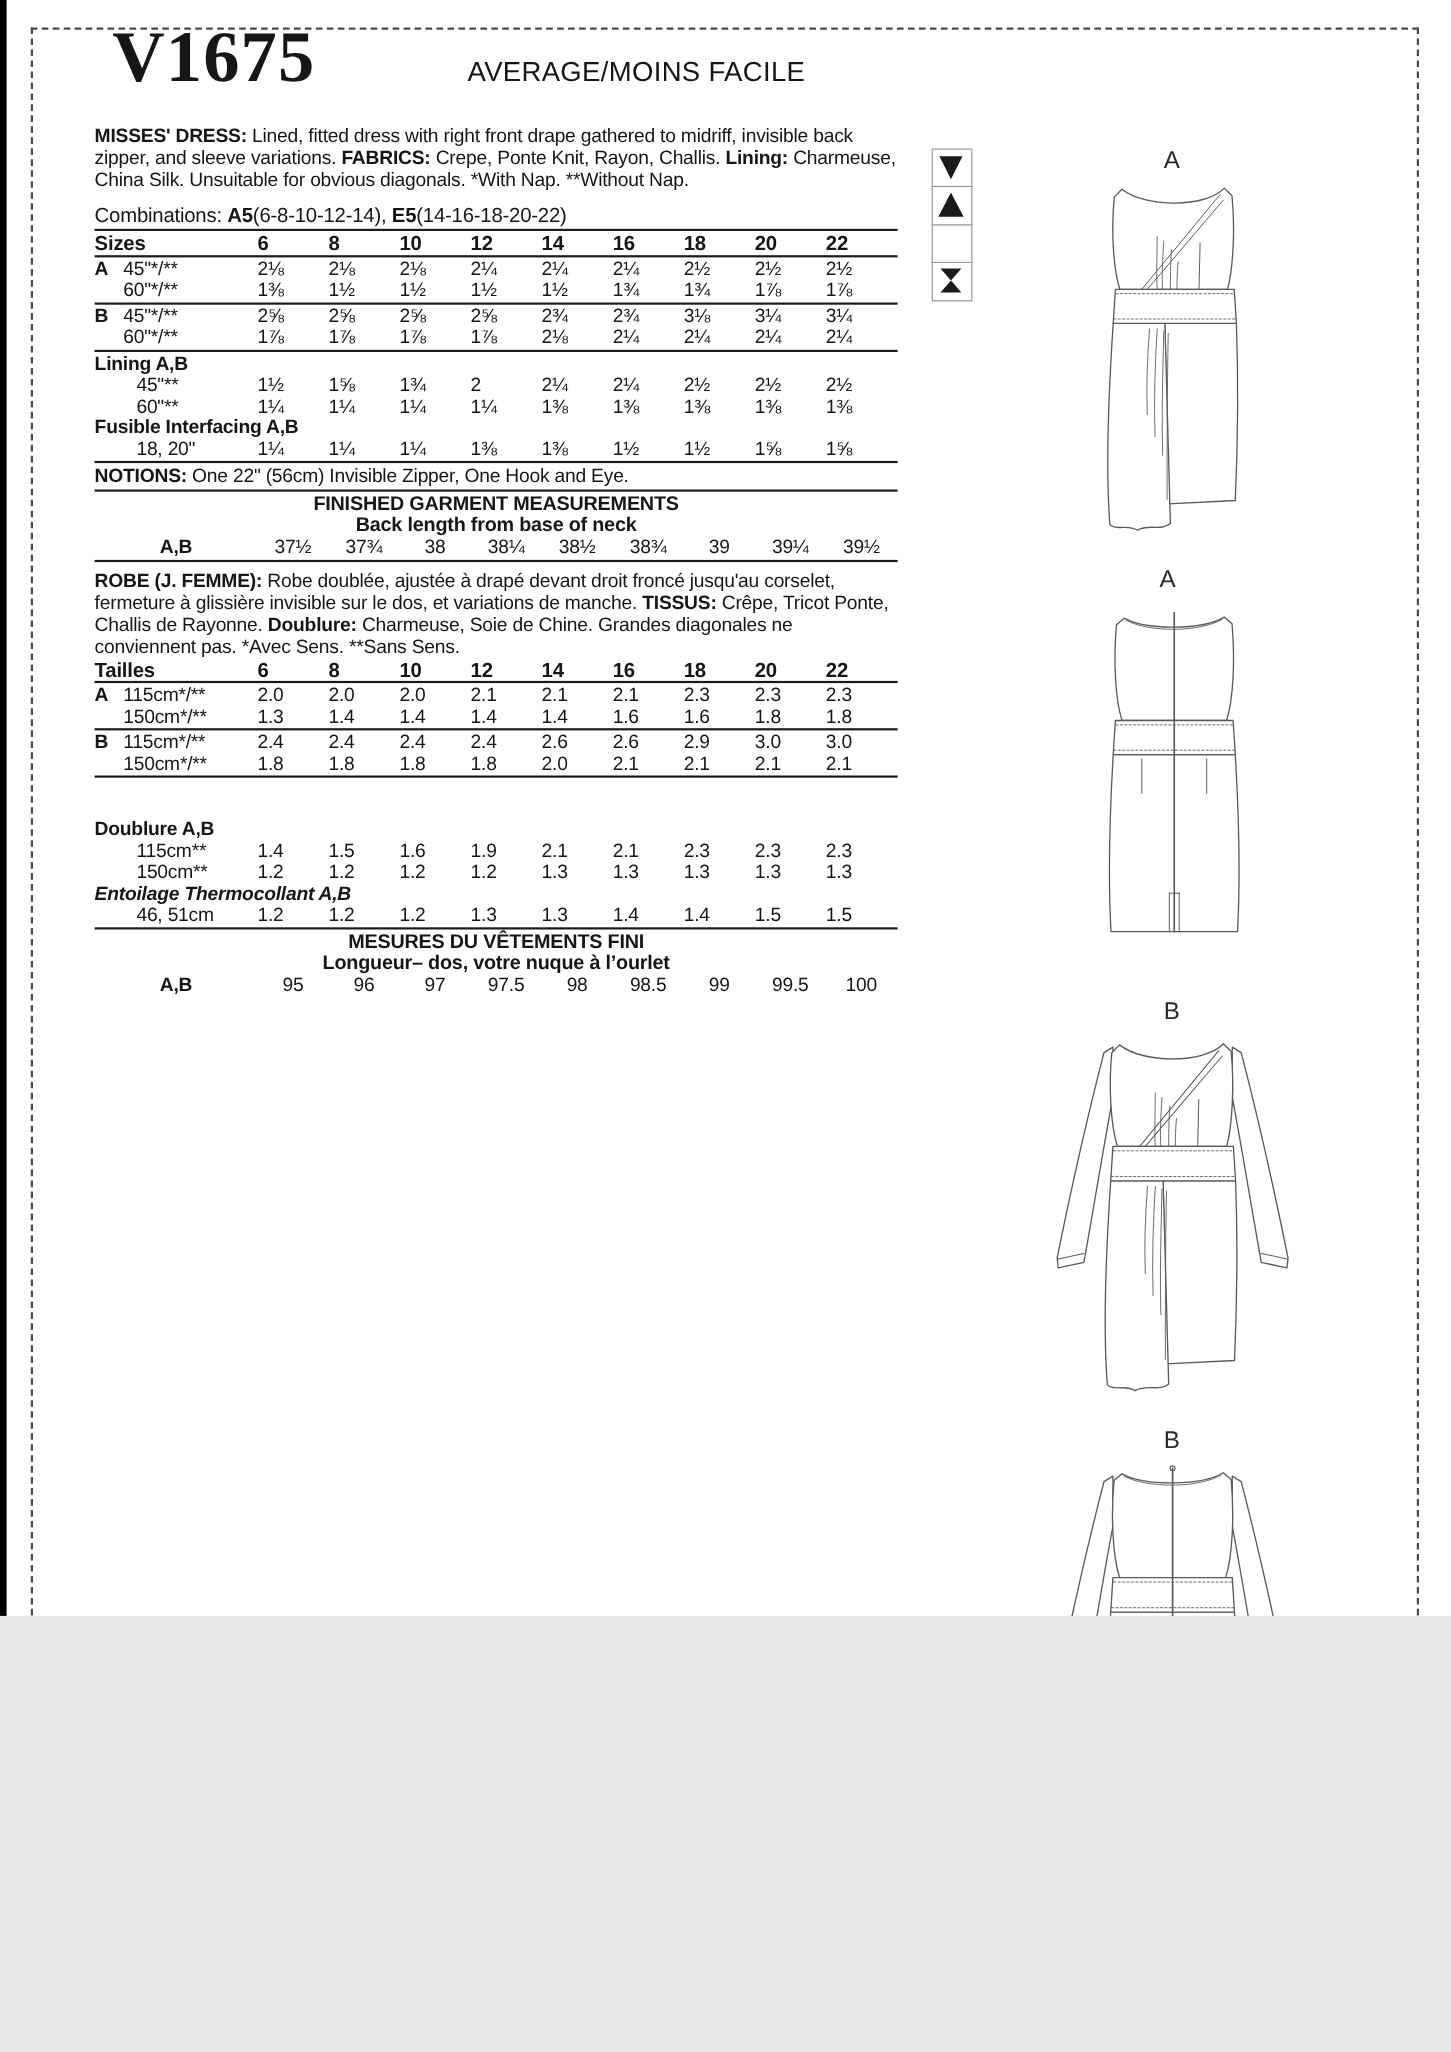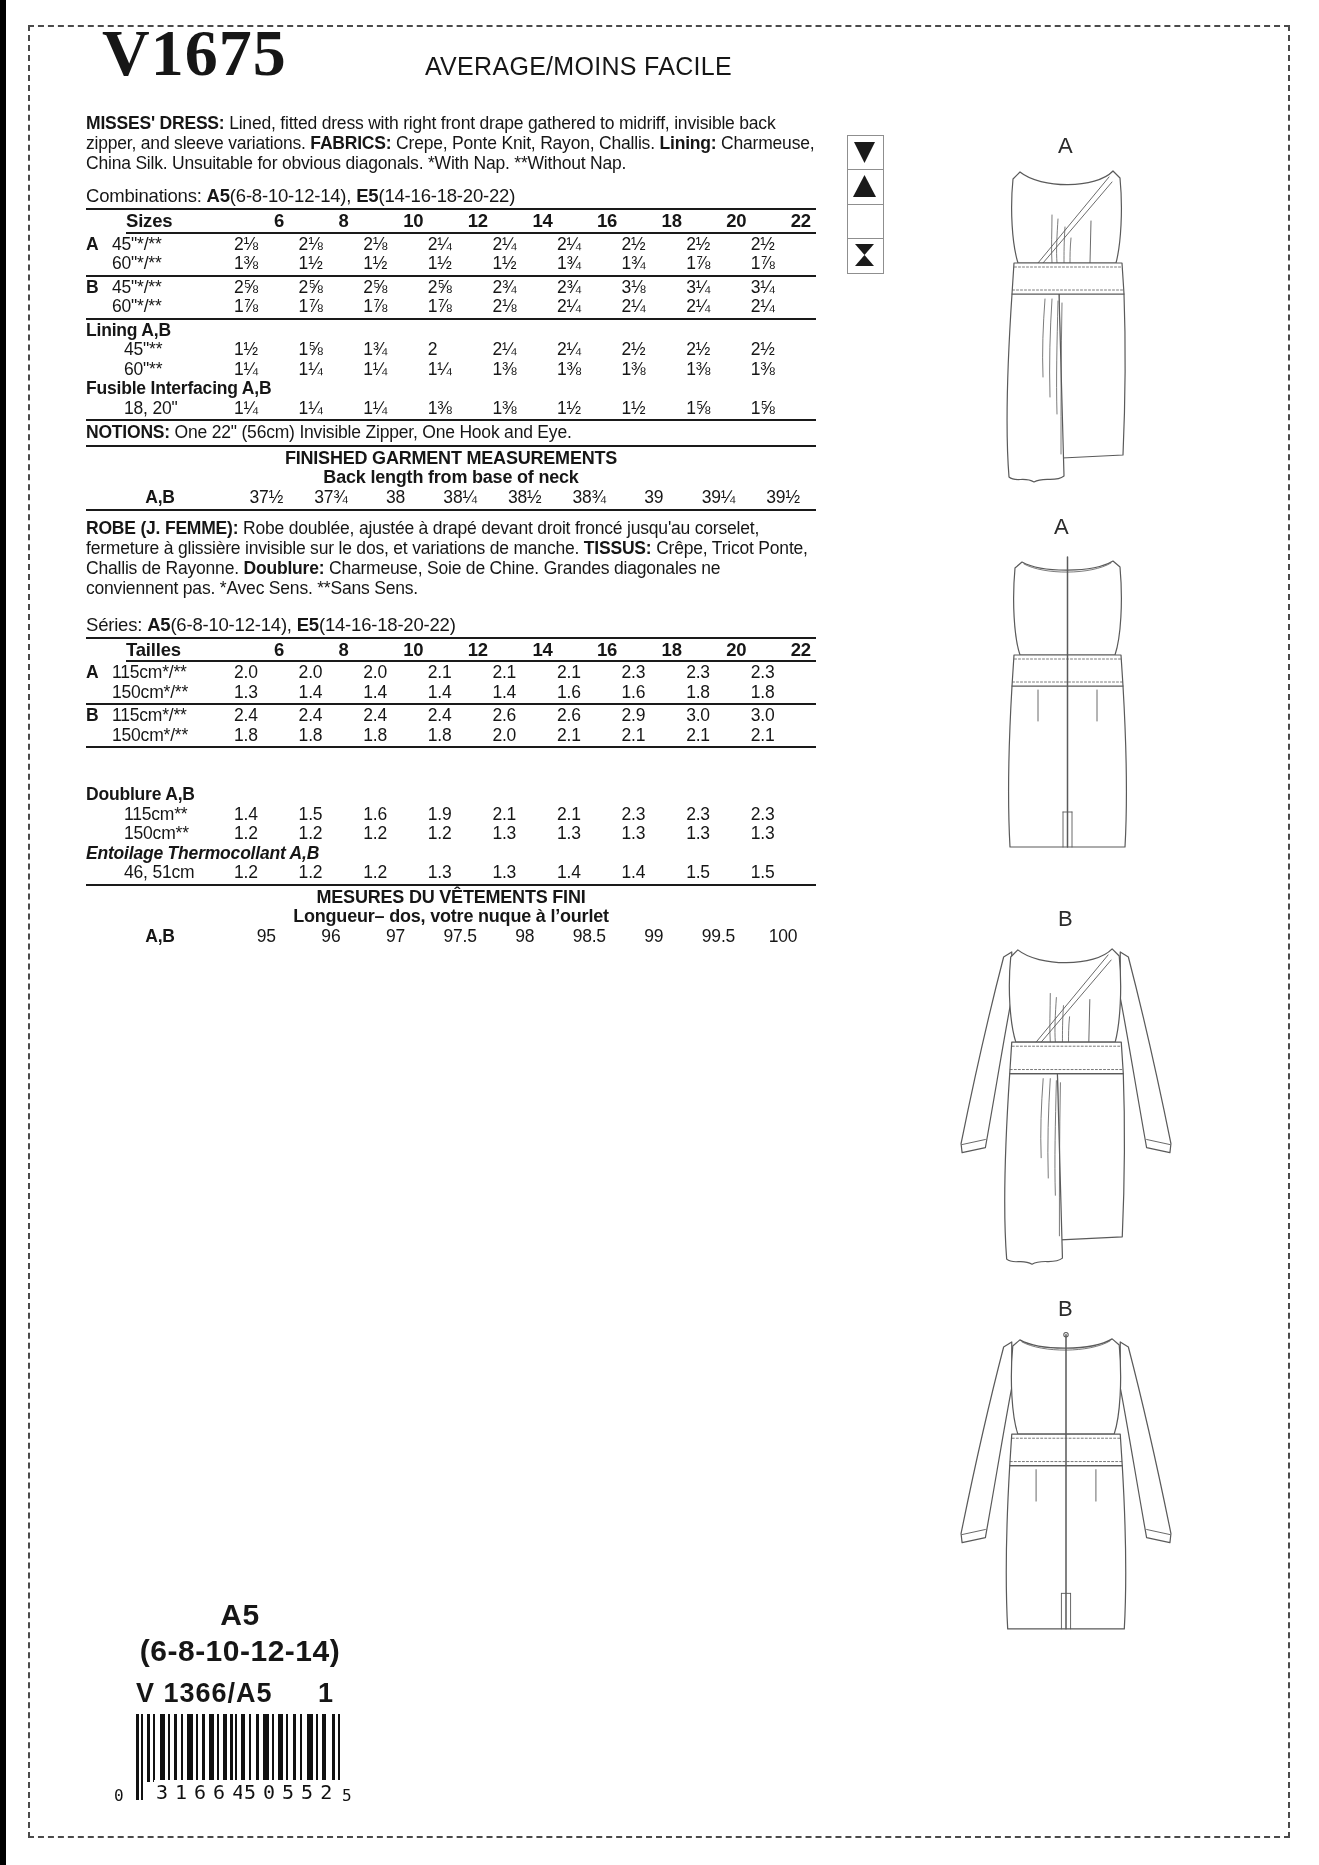--- a/index.html
+++ b/index.html
@@ -1,34 +1,34 @@
 <!DOCTYPE html>
 <html><head>
 <meta charset="utf-8">
 <style>
   html,body{margin:0;padding:0;background:#e8e8e8;}
-  .page{position:relative;width:1319px;height:1865px;background:#fff;
+  .page{position:relative;width:1319px;height:1469px;background:#fff;
         font-family:"Liberation Sans",sans-serif;color:#161616;overflow:hidden;}
   .edge-bar{position:absolute;left:0;top:0;width:6px;height:100%;background:#000;}
   .cut-border{position:absolute;left:28px;top:25px;width:1262px;height:1813px;
               border:2px dashed #4a4a4a;box-sizing:border-box;}
   .pattern-number{position:absolute;left:102px;top:20px;
                   font-family:"Liberation Serif","DejaVu Serif",serif;
                   font-size:66px;font-weight:600;letter-spacing:1px;line-height:1;}
   .difficulty{position:absolute;left:425px;top:52px;font-size:25px;letter-spacing:.3px;}
   .col-left{position:absolute;left:86px;top:113px;width:730px;}
   .desc{font-size:17.5px;line-height:20px;letter-spacing:-0.2px;margin:0;}
   .desc b{font-weight:bold;}
   .combo{font-size:18.5px;margin-top:12px;border-bottom:2.5px solid #1a1a1a;
          padding-bottom:1px;letter-spacing:-0.2px;}
   .combo b{font-weight:bold;}
   .tbl{width:100%;}
   .trow{display:grid;grid-template-columns:148px repeat(9,64.6px);
         font-size:17.5px;line-height:18.5px;letter-spacing:-0.2px;padding-top:1px;}
-  .thead{padding:2px 0 1px;border-bottom:2.5px solid #1a1a1a;margin-left:40px;}
+  .thead{padding:2px 0 1px;border-bottom:2.5px solid #1a1a1a;}
   .thead .tlabel,.thead .tval{font-weight:bold;font-size:18.5px;}
   .rule-after{border-bottom:2.5px solid #1a1a1a;padding-bottom:2px;}
   .tprefix{display:inline-block;width:26px;font-weight:bold;}
   .tlabel.pad{padding-left:26px;}
   .tlabel.indent{padding-left:38px;}
   .tsection{font-weight:bold;}
   .notions,.mercerie{font-size:17.5px;line-height:19px;border-bottom:2.5px solid #1a1a1a;
          padding:2px 0 3px;letter-spacing:-0.2px;}
   .block-title{font-weight:bold;font-size:18px;line-height:19px;letter-spacing:-0.2px;}
   .fin-wrap{padding-top:2px;text-align:center;}
@@ -223,21 +223,20 @@
           <span class="tval">38½</span>
           <span class="tval">38¾</span>
           <span class="tval">39</span>
           <span class="tval">39¼</span>
           <span class="tval">39½</span>
         </div>
     </div>
 
     <p class="desc fr-desc"><b>ROBE (J. FEMME):</b><span> Robe doublée, ajustée à drapé devant droit froncé jusqu'au corselet, fermeture à glissière invisible sur le dos, et variations de manche. </span><b>TISSUS:</b><span> Crêpe, Tricot Ponte, Challis de Rayonne. </span><b>Doublure:</b><span> Charmeuse, Soie de Chine. Grandes diagonales ne conviennent pas. *Avec Sens. **Sans Sens.</span></p>
 
-    <div class="combo series"><span>Séries: </span><b>A5</b><span>(6-8-10-12-14), </span><b>E5</b><span>(14-16-18-20-22)</span></div>
 
     <div class="tbl" id="metric-table">
         <div class="trow thead">
           <span class="tlabel">Tailles</span>
           <span class="tval">6</span>
           <span class="tval">8</span>
           <span class="tval">10</span>
           <span class="tval">12</span>
           <span class="tval">14</span>
           <span class="tval">16</span>

